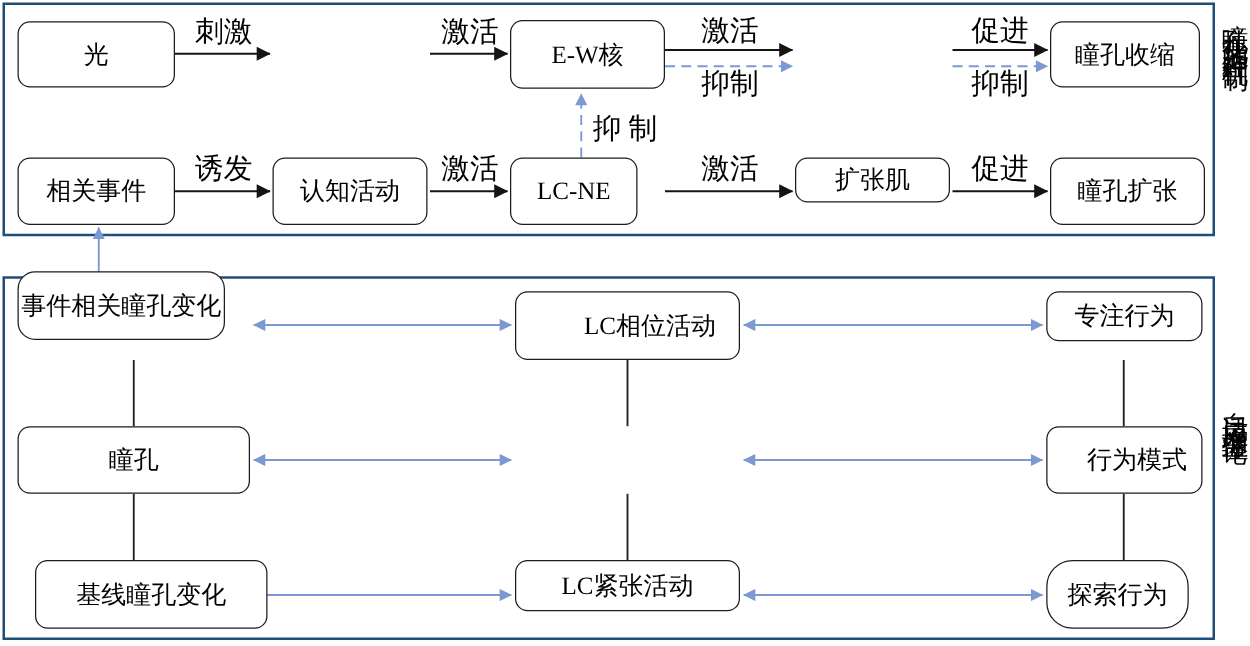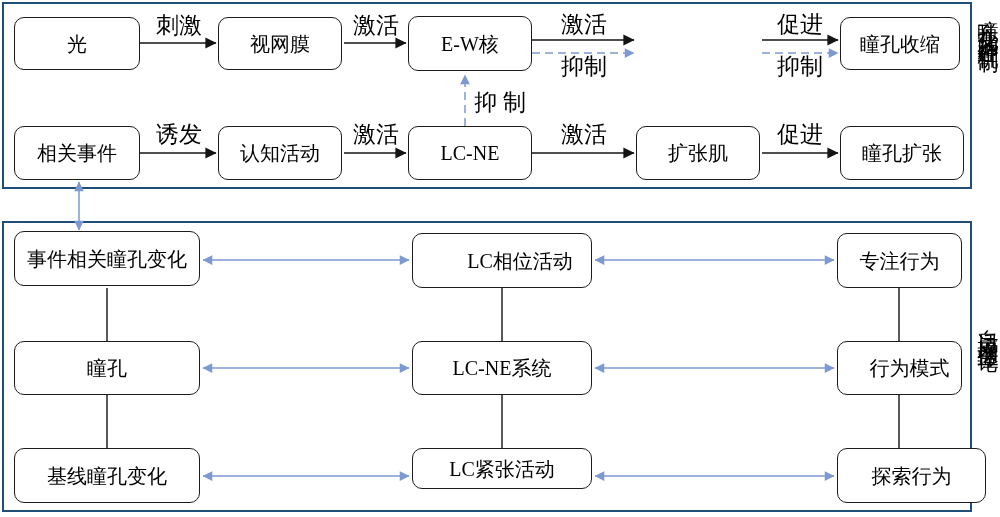--- a/index.html
+++ b/index.html
@@ -73,50 +73,48 @@
 
     <line class="c" x1="107" y1="288" x2="107" y2="341"></line>
     <line class="c" x1="107" y1="395" x2="107" y2="448"></line>
     <line class="c" x1="502" y1="288" x2="502" y2="341"></line>
     <line class="c" x1="502" y1="395" x2="502" y2="448"></line>
     <line class="c" x1="899" y1="288" x2="899" y2="341"></line>
     <line class="c" x1="899" y1="395" x2="899" y2="448"></line>
   </svg>
 
   <div class="box" style="left:14px;top:17px;width:126px;height:53px;">光</div>
-  <div class="box" style="left:218px;top:17px;width:124px;height:53px;">视网膜</div>
   <div class="box" style="left:408px;top:16px;width:124px;height:55px;">E-W核</div>
   <div class="box" style="left:840px;top:17px;width:120px;height:53px;">瞳孔收缩</div>
 
   <div class="box" style="left:14px;top:126px;width:126px;height:54px;">相关事件</div>
   <div class="box" style="left:218px;top:126px;width:124px;height:54px;">认知活动</div>
-  <div class="box" style="left:408px;top:126px;width:124px;height:54px;">LC-NE</div>
-  <div class="box" style="left:636px;top:126px;width:124px;height:54px;">扩张肌</div>
+  <div class="box" style="left:408px;top:126px;width:102px;height:54px;">LC-NE</div>
+  <div class="box" style="left:636px;top:126px;width:124px;height:36px;">扩张肌</div>
   <div class="box" style="left:840px;top:126px;width:124px;height:54px;">瞳孔扩张</div>
 
   <div class="lbl" style="left:139px;top:15px;width:80px;">刺激</div>
   <div class="lbl" style="left:336px;top:15px;width:80px;">激活</div>
   <div class="lbl" style="left:544px;top:14px;width:80px;">激活</div>
   <div class="lbl" style="left:544px;top:56px;width:80px;">抑制</div>
   <div class="lbl" style="left:760px;top:14px;width:80px;">促进</div>
   <div class="lbl" style="left:760px;top:56px;width:80px;">抑制</div>
   <div class="lbl" style="left:139px;top:124px;width:80px;">诱发</div>
   <div class="lbl" style="left:336px;top:124px;width:80px;">激活</div>
   <div class="lbl" style="left:544px;top:124px;width:80px;">激活</div>
   <div class="lbl" style="left:760px;top:124px;width:80px;">促进</div>
   <div class="lbl" style="left:468px;top:92px;width:64px;">抑 制</div>
 
-  <div class="box" style="left:14px;top:231px;width:186px;height:55px;">事件相关瞳孔变化</div>
+  <div class="box" style="left:14px;top:217px;width:166px;height:55px;border-radius:14px;">事件相关瞳孔变化</div>
   <div class="box" style="left:14px;top:341px;width:186px;height:54px;">瞳孔</div>
-  <div class="box" style="left:14px;top:448px;width:186px;height:55px;">基线瞳孔变化</div>
+  <div class="box" style="left:28px;top:448px;width:186px;height:55px;">基线瞳孔变化</div>
 
   <div class="box" style="left:412px;top:233px;width:180px;height:55px;padding-left:36px;">LC相位活动</div>
-  <div class="box" style="left:412px;top:341px;width:180px;height:54px;">LC-NE系统</div>
   <div class="box" style="left:412px;top:448px;width:180px;height:41px;">LC紧张活动</div>
 
-  <div class="box" style="left:837px;top:233px;width:125px;height:55px;">专注行为</div>
+  <div class="box" style="left:837px;top:233px;width:125px;height:40px;">专注行为</div>
   <div class="box" style="left:837px;top:341px;width:125px;height:54px;padding-left:20px;">行为模式</div>
-  <div class="box" style="left:837px;top:448px;width:149px;height:55px;">探索行为</div>
+  <div class="box" style="left:837px;top:448px;width:114px;height:55px;border-radius:21px;">探索行为</div>
 
   <div class="vcap" style="left:976px;top:3px;height:204px;">瞳孔变化的神经机制</div>
   <div class="vcap" style="left:976px;top:312px;height:186px;">自适应增益理论</div>
 
 </div>
 
 </body></html>

